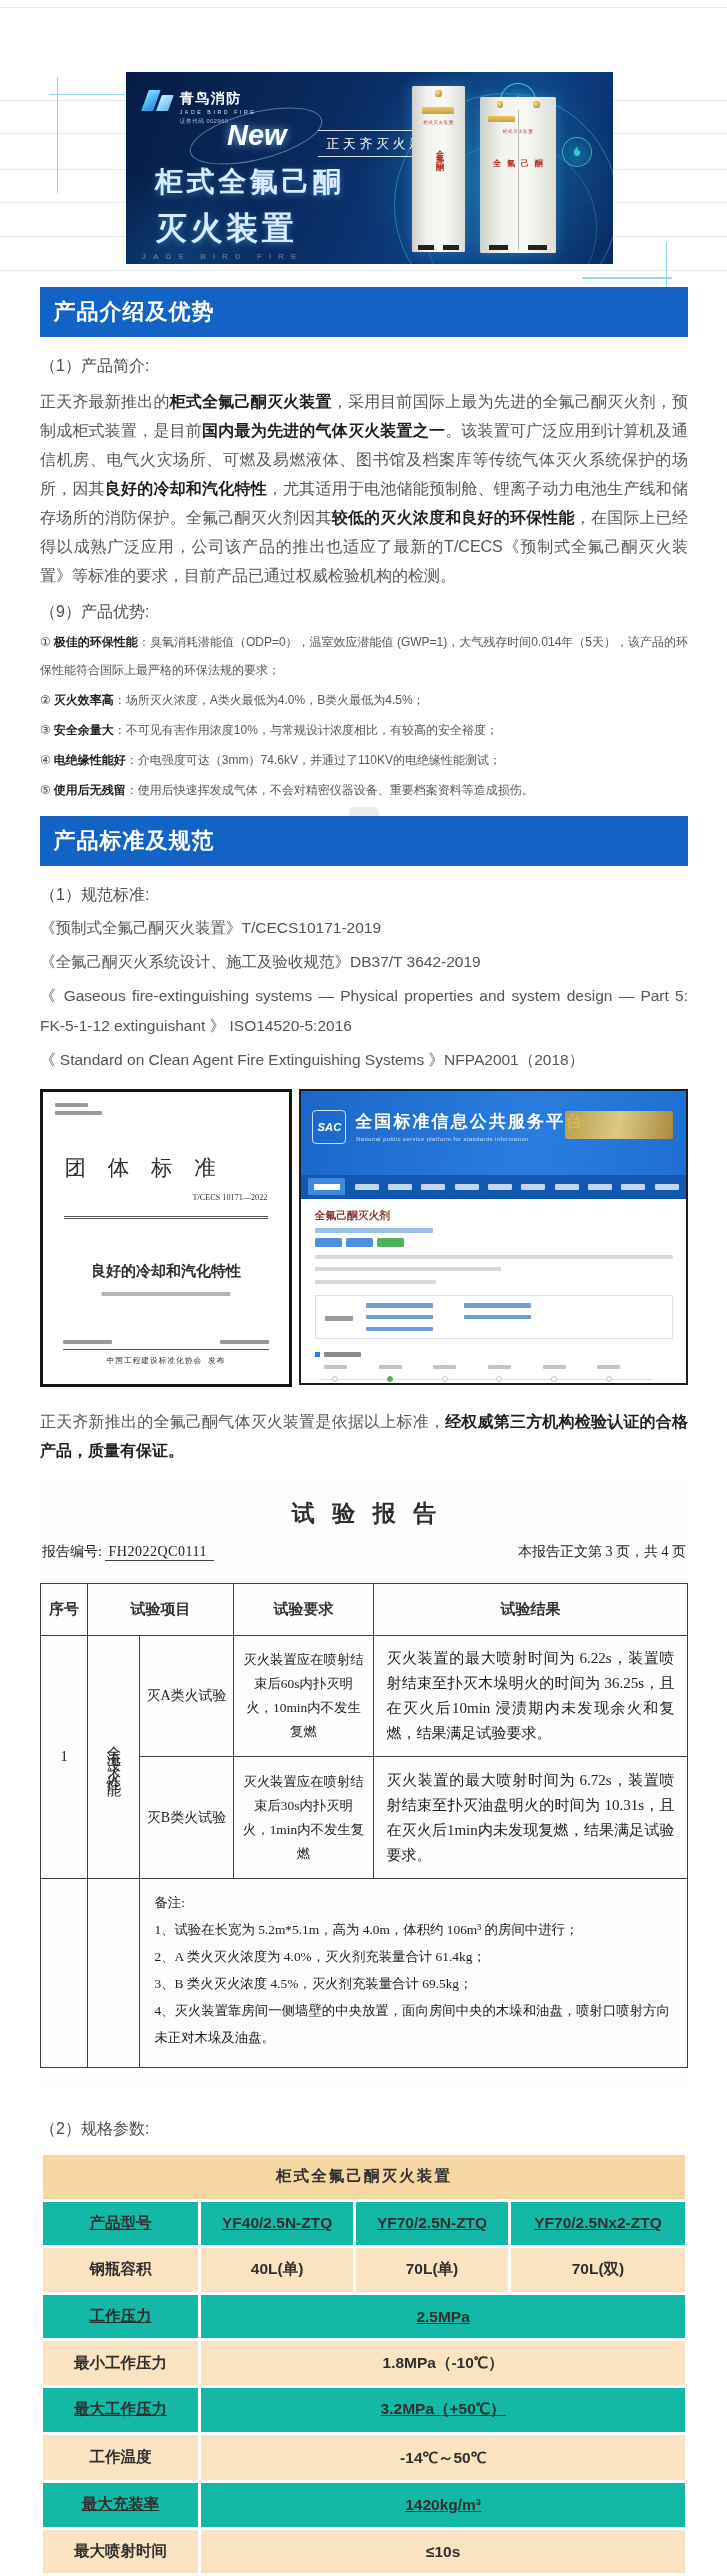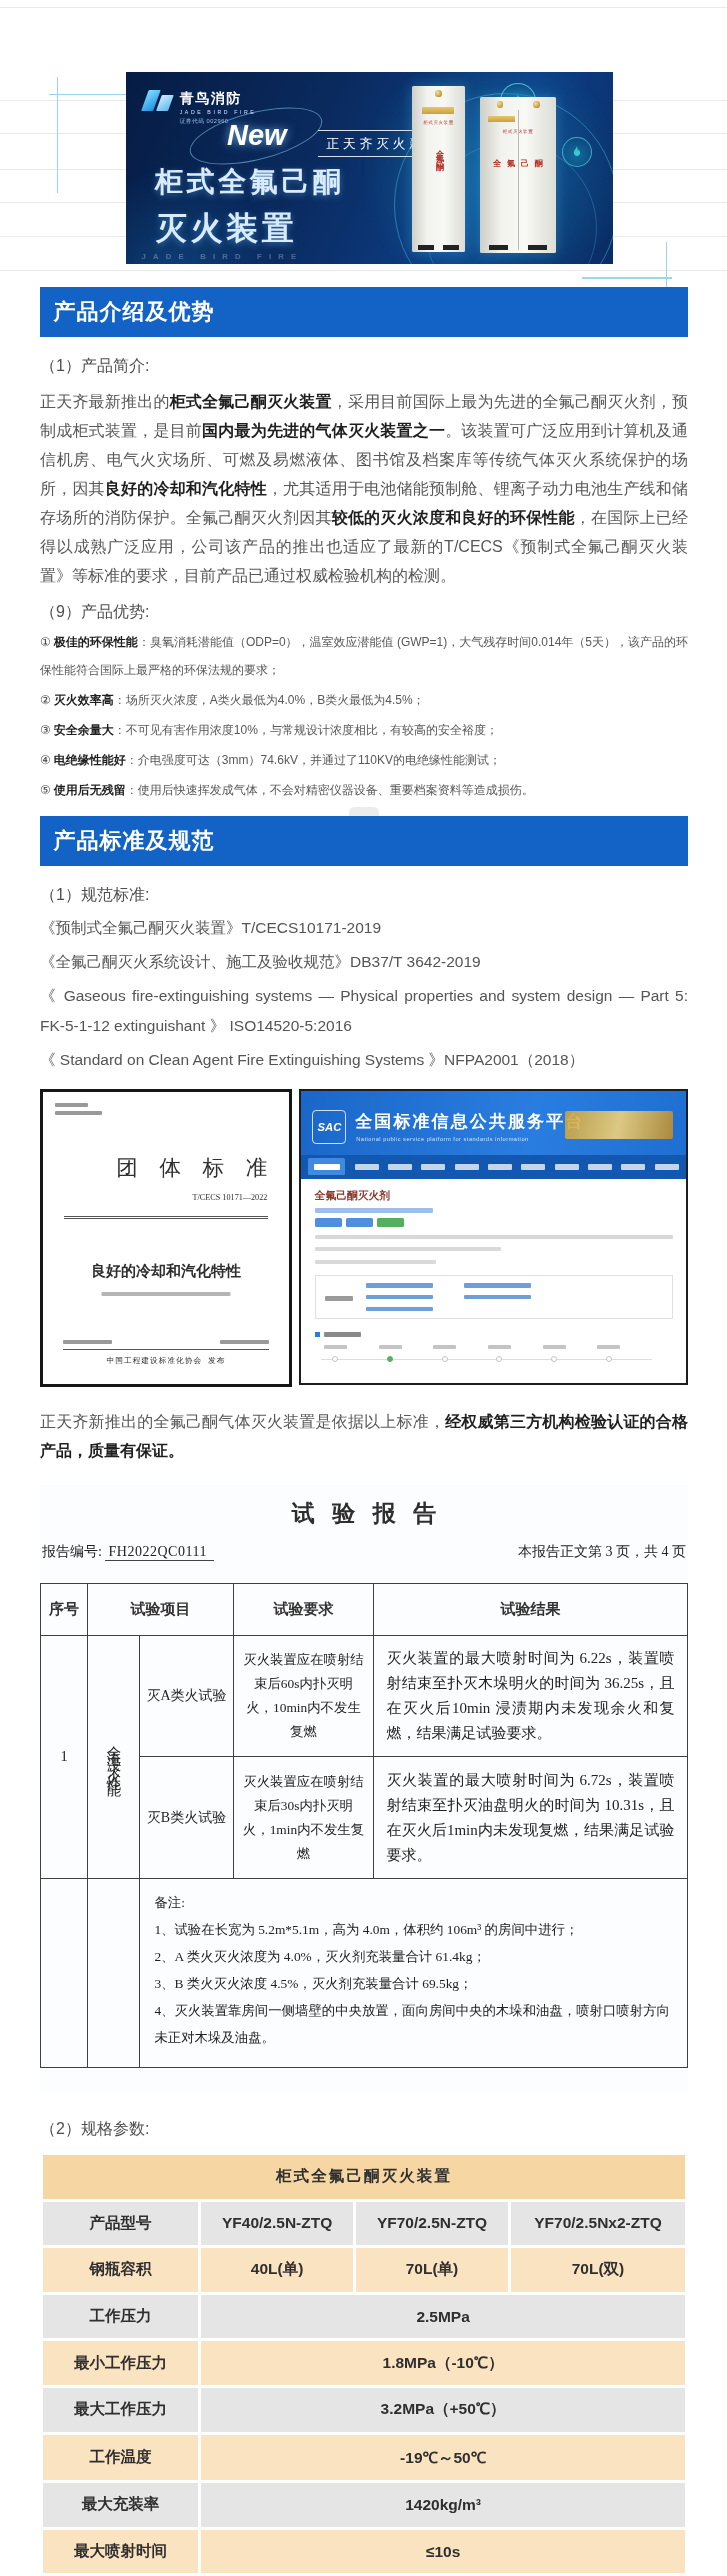--- a/index.html
+++ b/index.html
@@ -65,32 +65,32 @@
   .body-p b,.adv b{color:#1f1f1f;}
   .adv{margin:2.1px 0 0;font-size:12px;color:#585858;line-height:28px;text-align:justify;}
   .adv .num{margin-right:3.1px;color:#3d3d3d;}
   .adv:first-of-type{margin-top:5.2px;}
   .std-line{font-size:15.5px;color:#555;margin:4.1px 0 0;line-height:30px;text-align:justify;}
   
   .std-imgs{display:flex;gap:7.2px;margin:13.4px 0 0;}
   .doc-cover{width:246px;height:292px;border:3.6px solid #161616;background:#fff;position:relative;
              font-family:"Liberation Serif",serif;color:#2e2e2e;}
   .d-bar{position:absolute;background:#999;height:4.1px;border-radius:1px;}
-  .d-kind{position:absolute;top:61px;width:100%;text-align:right;font-size:21.6px;letter-spacing:21.6px;text-indent:21.6px;}
+  .d-kind{position:absolute;top:61px;width:100%;text-align:left;font-size:21.6px;letter-spacing:21.6px;text-indent:21.6px;}
   .d-code{position:absolute;top:101px;right:21.6px;font-size:8.2px;}
   .d-rule{position:absolute;top:124px;left:20.6px;right:20.6px;border-top:1.5px solid #555;}
   .d-rule::after{content:"";display:block;margin-top:1.5px;border-top:0.5px solid #555;}
   .d-title{position:absolute;top:170px;width:100%;text-align:center;font-size:15px;font-weight:bold;}
   .d-en{position:absolute;top:200px;left:50%;transform:translateX(-50%);width:129px;height:4.1px;background:#b5b5b5;border-radius:1px;}
   .d-bot{position:absolute;left:19.6px;right:19.6px;bottom:17.5px;font-size:7.7px;}
   .d-bot-row{display:flex;justify-content:space-between;margin-bottom:5.2px;}
   .d-bot-rule{border-top:1px solid #555;margin-bottom:6.2px;}
   .d-pub{text-align:center;letter-spacing:1px;}
   .web-shot{flex:1;height:292px;border:2.6px solid #1d1d1d;background:#fff;position:relative;overflow:hidden;}
-  .w-head{height:64px;background:linear-gradient(100deg,#1a67c9,#2a7de0 60%,#1f6fd2);position:relative;}
+  .w-head{height:84px;background:linear-gradient(100deg,#1a67c9,#2a7de0 60%,#1f6fd2);position:relative;}
   .w-logo{position:absolute;left:11.3px;top:19.6px;width:32px;height:32px;border:1px solid rgba(255,255,255,.8);
           border-radius:4.1px;display:flex;align-items:center;justify-content:center;color:#fff;font-weight:bold;font-size:11.3px;font-style:italic;}
   .w-title{position:absolute;left:54px;top:19.6px;color:#fff;font-size:17px;font-weight:bold;letter-spacing:2.1px;}
   .w-en{position:absolute;left:55px;top:45px;color:#cfe2fa;font-size:5.7px;letter-spacing:0.5px;}
   .w-gold{position:absolute;right:13.4px;top:20.6px;width:108px;height:28px;border-radius:2.1px;
           background:linear-gradient(100deg,#caa23c,#f0d27a 50%,#b98c2e);opacity:.9;}
   .w-nav{height:24px;background:#1257b0;display:flex;align-items:center;gap:9.3px;padding:0 7.2px;}
   .w-nav-i{width:26px;height:6.2px;background:rgba(255,255,255,.75);border-radius:1px;}
   .w-nav-i.act{width:40px;height:17.5px;background:#3f8ae0;border-radius:1.5px;display:flex;align-items:center;justify-content:center;}
   .w-nav-i.act span{display:block;width:26px;height:6.2px;background:#fff;border-radius:1px;}
@@ -129,21 +129,21 @@
   td.grp-cell{text-align:center;}
   .itm{font-size:14px;text-align:center;line-height:23px;padding:5.2px;}
   .req{font-size:13.4px;line-height:24px;text-align:center;padding:9.3px 7.2px;}
   .res{font-size:15px;line-height:25px;padding:10.3px 12.4px;text-align:justify;}
   .rmk{padding:10.3px 14.4px 15.5px;font-size:13.4px;line-height:27px;}
   .rmk .rl{display:block;}
   
   table.spec{width:100%;border-collapse:separate;border-spacing:3.6px;margin-top:9.3px;}
   table.spec td{text-align:center;font-weight:bold;color:#2f2f2f;font-size:15.5px;padding:11.3px 4.1px;}
   td.sttl{background:#f6d7a4;font-size:18.5px;letter-spacing:2.1px;padding:8.2px;}
-  tr.ra td{background:#e5e5e5;}
+  tr.ra td{background:#14b8a6;text-decoration:underline;}
   tr.rb td{background:#fae3c1;}
   td.slbl{width:147px;}
   .r2{margin-top:24px;}
 </style>
 </head>
 <body>
 
 <div class="page">
 
   <div class="hline" style="top:6.7px"></div>
@@ -405,21 +405,21 @@
       <tr class="rb">
         <td class="slbl">最小工作压力</td>
         <td colspan="3">1.8MPa（-10℃）</td>
       </tr>
       <tr class="ra">
         <td class="slbl">最大工作压力</td>
         <td colspan="3">3.2MPa（+50℃）</td>
       </tr>
       <tr class="rb">
         <td class="slbl">工作温度</td>
-        <td colspan="3">-19℃～50℃</td>
+        <td colspan="3">-14℃～50℃</td>
       </tr>
       <tr class="ra">
         <td class="slbl">最大充装率</td>
         <td colspan="3">1420kg/m³</td>
       </tr>
       <tr class="rb">
         <td class="slbl">最大喷射时间</td>
         <td colspan="3">≤10s</td>
       </tr>
 

